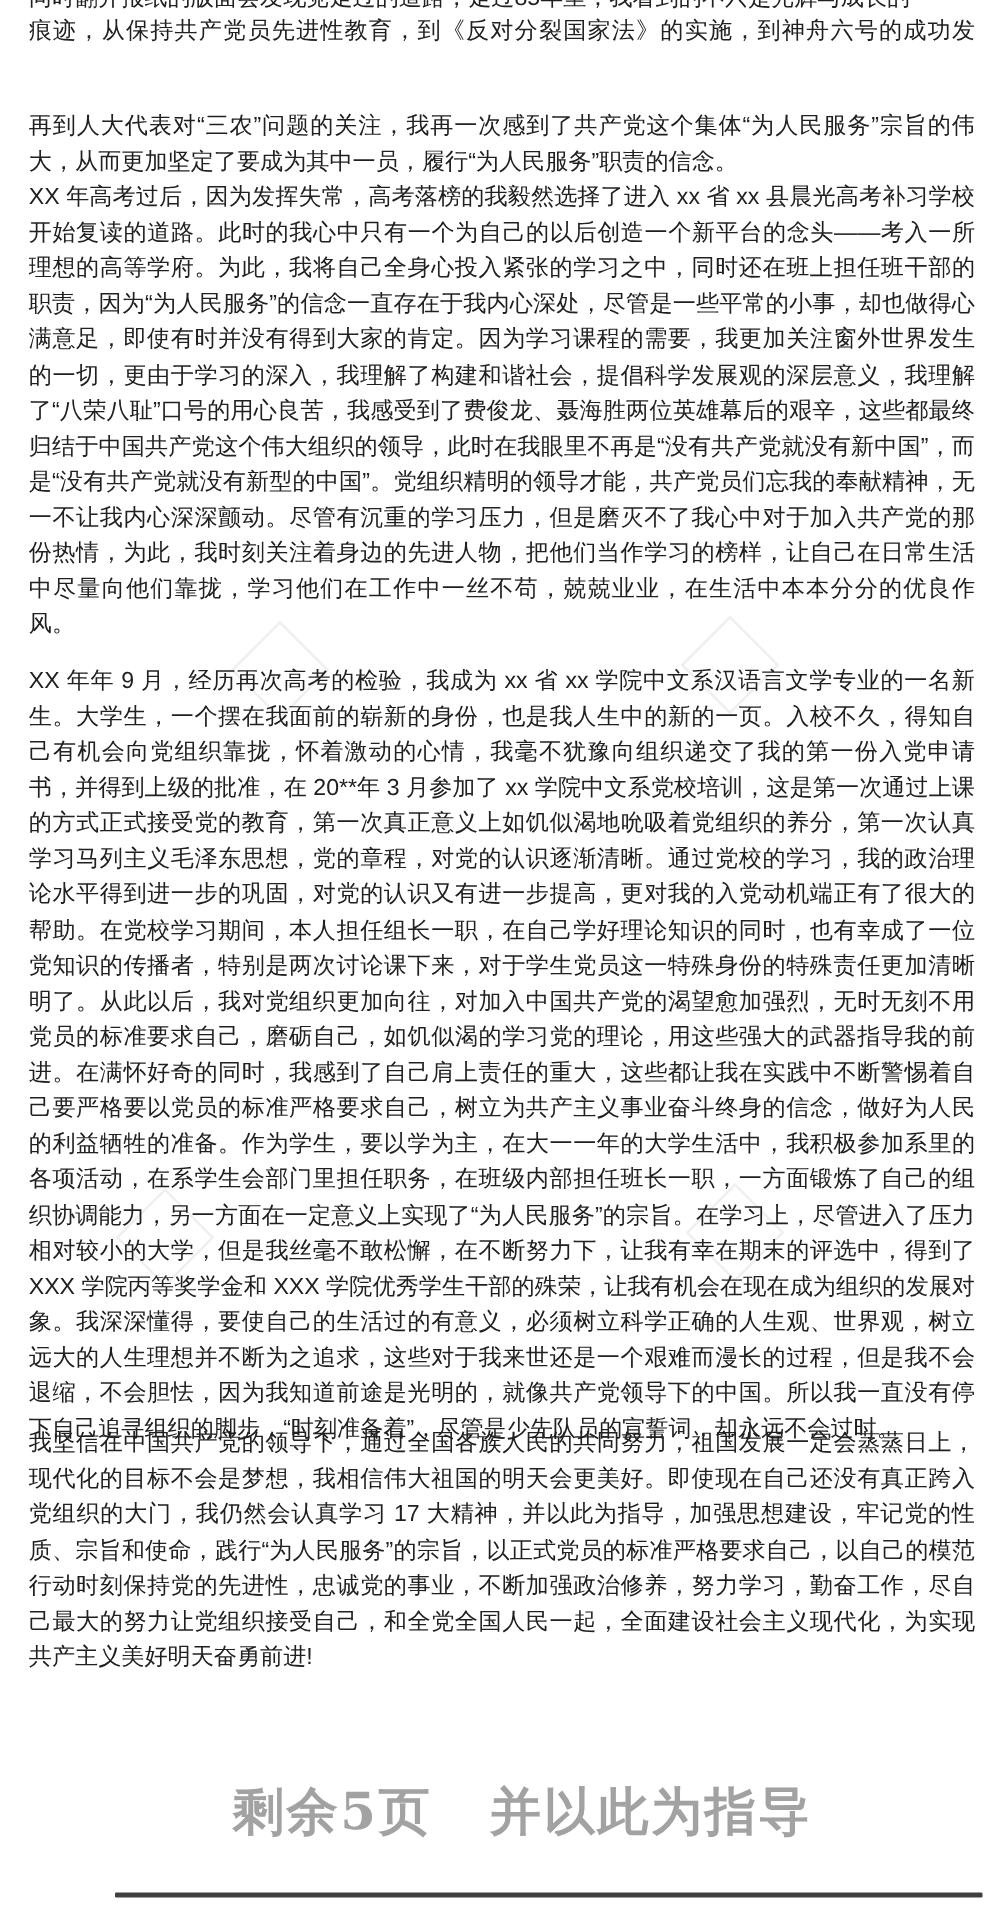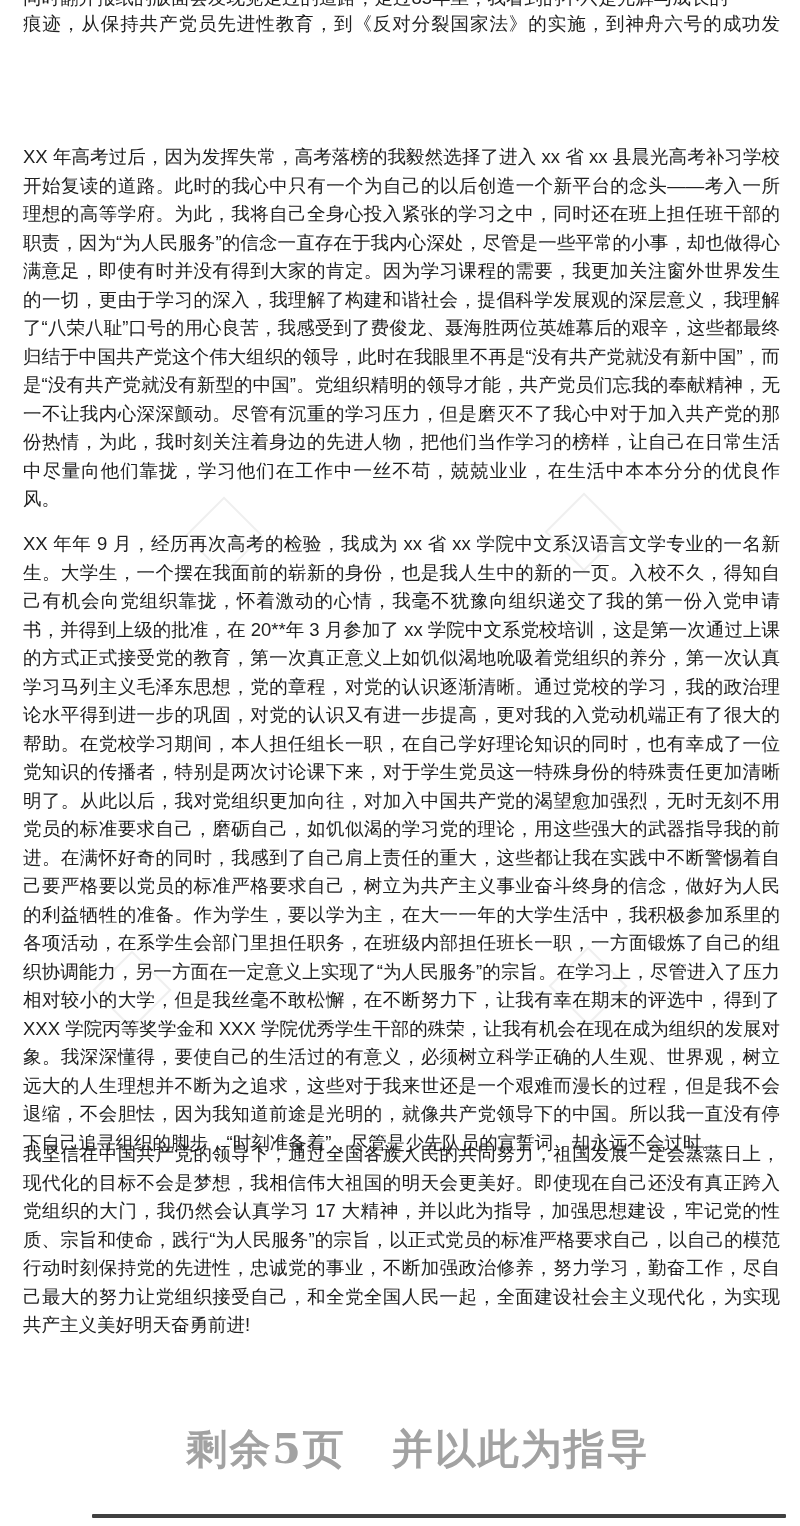--- a/index.html
+++ b/index.html
@@ -78,20 +78,21 @@
   <div class="wm wm2"></div>
   <div class="wm wm3"></div>
   <div class="wm wm4"></div>
 
   <div class="txt clip">
     <span class="clip-inner">同时翻开报纸的版面会发现党走过的道路，走过85年里，我看到的不只是光辉与成长的</span>
   </div>
 
   <div class="txt l1">痕迹，从保持共产党员先进性教育，到《反对分裂国家法》的实施，到神舟六号的成功发射，</div>
 
+  <div class="txt pa">再到人大代表对“三农”问题的关注，我再一次感到了共产党这个集体“为人民服务”宗旨的伟大，从而更加坚定了要成为其中一员，履行“为人民服务”职责的信念。</div>
 
   <div class="txt pb">XX 年高考过后，因为发挥失常，高考落榜的我毅然选择了进入 xx 省 xx 县晨光高考补习学校开始复读的道路。此时的我心中只有一个为自己的以后创造一个新平台的念头——考入一所理想的高等学府。为此，我将自己全身心投入紧张的学习之中，同时还在班上担任班干部的职责，因为“为人民服务”的信念一直存在于我内心深处，尽管是一些平常的小事，却也做得心满意足，即使有时并没有得到大家的肯定。因为学习课程的需要，我更加关注窗外世界发生的一切，更由于学习的深入，我理解了构建和谐社会，提倡科学发展观的深层意义，我理解了“八荣八耻”口号的用心良苦，我感受到了费俊龙、聂海胜两位英雄幕后的艰辛，这些都最终归结于中国共产党这个伟大组织的领导，此时在我眼里不再是“没有共产党就没有新中国”，而是“没有共产党就没有新型的中国”。党组织精明的领导才能，共产党员们忘我的奉献精神，无一不让我内心深深颤动。尽管有沉重的学习压力，但是磨灭不了我心中对于加入共产党的那份热情，为此，我时刻关注着身边的先进人物，把他们当作学习的榜样，让自己在日常生活中尽量向他们靠拢，学习他们在工作中一丝不苟，兢兢业业，在生活中本本分分的优良作风。</div>
 
   <div class="txt pc">XX 年年 9 月，经历再次高考的检验，我成为 xx 省 xx 学院中文系汉语言文学专业的一名新生。大学生，一个摆在我面前的崭新的身份，也是我人生中的新的一页。入校不久，得知自己有机会向党组织靠拢，怀着激动的心情，我毫不犹豫向组织递交了我的第一份入党申请书，并得到上级的批准，在 20**年 3 月参加了 xx 学院中文系党校培训，这是第一次通过上课的方式正式接受党的教育，第一次真正意义上如饥似渴地吮吸着党组织的养分，第一次认真学习马列主义毛泽东思想，党的章程，对党的认识逐渐清晰。通过党校的学习，我的政治理论水平得到进一步的巩固，对党的认识又有进一步提高，更对我的入党动机端正有了很大的帮助。在党校学习期间，本人担任组长一职，在自己学好理论知识的同时，也有幸成了一位党知识的传播者，特别是两次讨论课下来，对于学生党员这一特殊身份的特殊责任更加清晰明了。从此以后，我对党组织更加向往，对加入中国共产党的渴望愈加强烈，无时无刻不用党员的标准要求自己，磨砺自己，如饥似渴的学习党的理论，用这些强大的武器指导我的前进。在满怀好奇的同时，我感到了自己肩上责任的重大，这些都让我在实践中不断警惕着自己要严格要以党员的标准严格要求自己，树立为共产主义事业奋斗终身的信念，做好为人民的利益牺牲的准备。作为学生，要以学为主，在大一一年的大学生活中，我积极参加系里的各项活动，在系学生会部门里担任职务，在班级内部担任班长一职，一方面锻炼了自己的组织协调能力，另一方面在一定意义上实现了“为人民服务”的宗旨。在学习上，尽管进入了压力相对较小的大学，但是我丝毫不敢松懈，在不断努力下，让我有幸在期末的评选中，得到了 XXX 学院丙等奖学金和 XXX 学院优秀学生干部的殊荣，让我有机会在现在成为组织的发展对象。我深深懂得，要使自己的生活过的有意义，必须树立科学正确的人生观、世界观，树立远大的人生理想并不断为之追求，这些对于我来世还是一个艰难而漫长的过程，但是我不会退缩，不会胆怯，因为我知道前途是光明的，就像共产党领导下的中国。所以我一直没有停下自己追寻组织的脚步，“时刻准备着”，尽管是少先队员的宣誓词，却永远不会过时。</div>
 
   <div class="txt pd">我坚信在中国共产党的领导下，通过全国各族人民的共同努力，祖国发展一定会蒸蒸日上，现代化的目标不会是梦想，我相信伟大祖国的明天会更美好。即使现在自己还没有真正跨入党组织的大门，我仍然会认真学习 17 大精神，并以此为指导，加强思想建设，牢记党的性质、宗旨和使命，践行“为人民服务”的宗旨，以正式党员的标准严格要求自己，以自己的模范行动时刻保持党的先进性，忠诚党的事业，不断加强政治修养，努力学习，勤奋工作，尽自己最大的努力让党组织接受自己，和全党全国人民一起，全面建设社会主义现代化，为实现共产主义美好明天奋勇前进!</div>
 
   <div class="footer">
     <span>剩余5页</span><span class="gap"></span><span>并以此为指导</span>
   </div>

